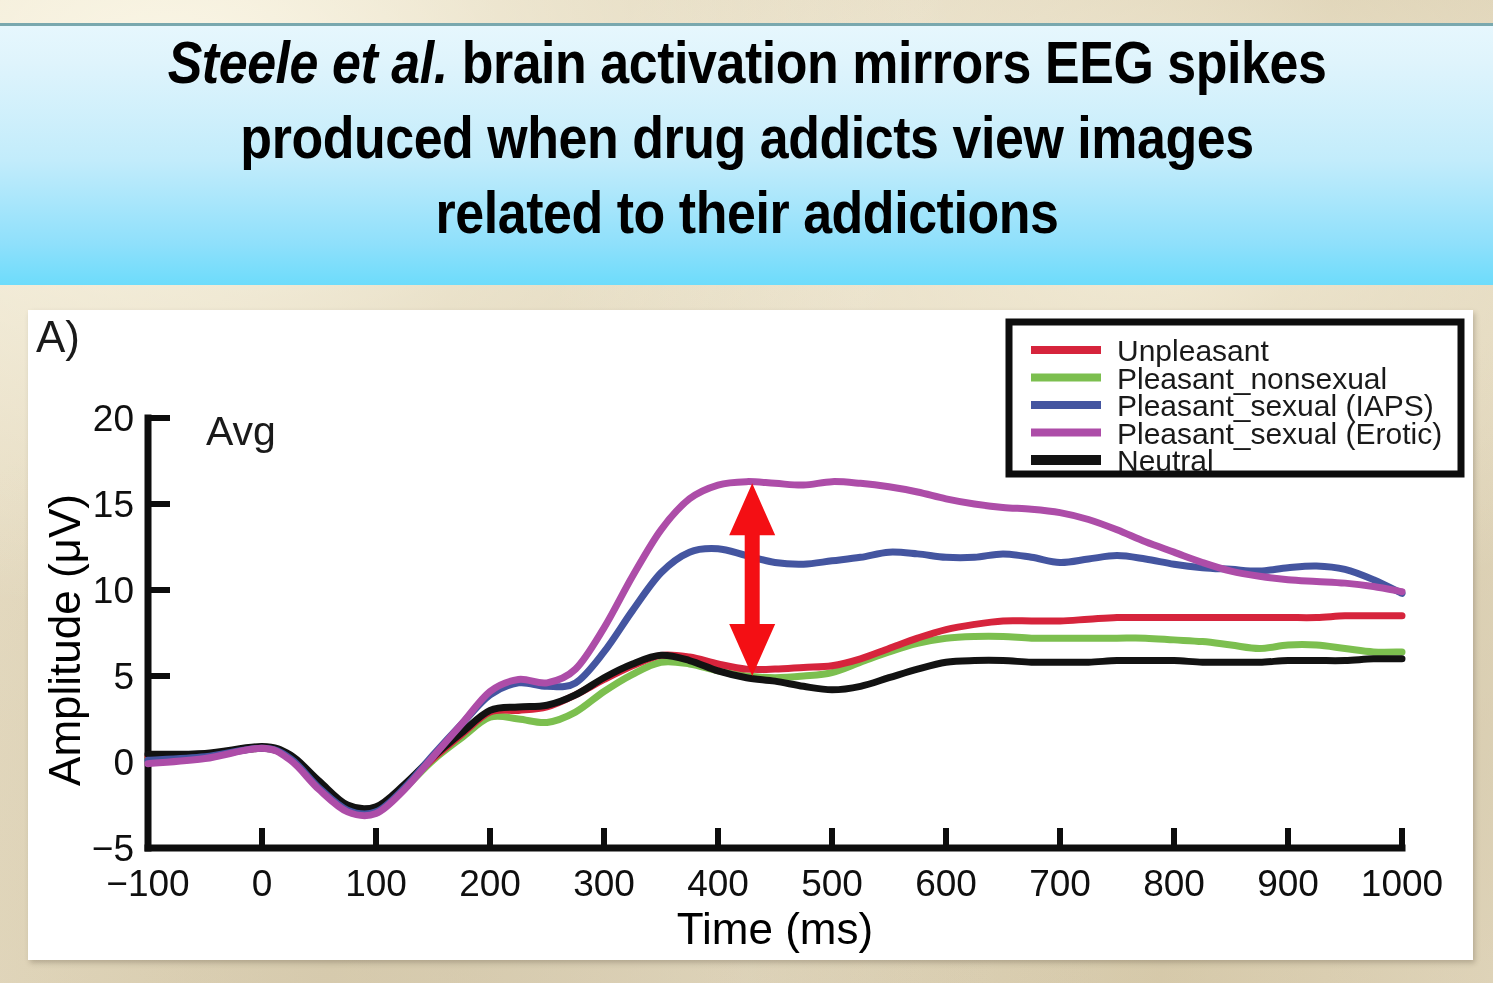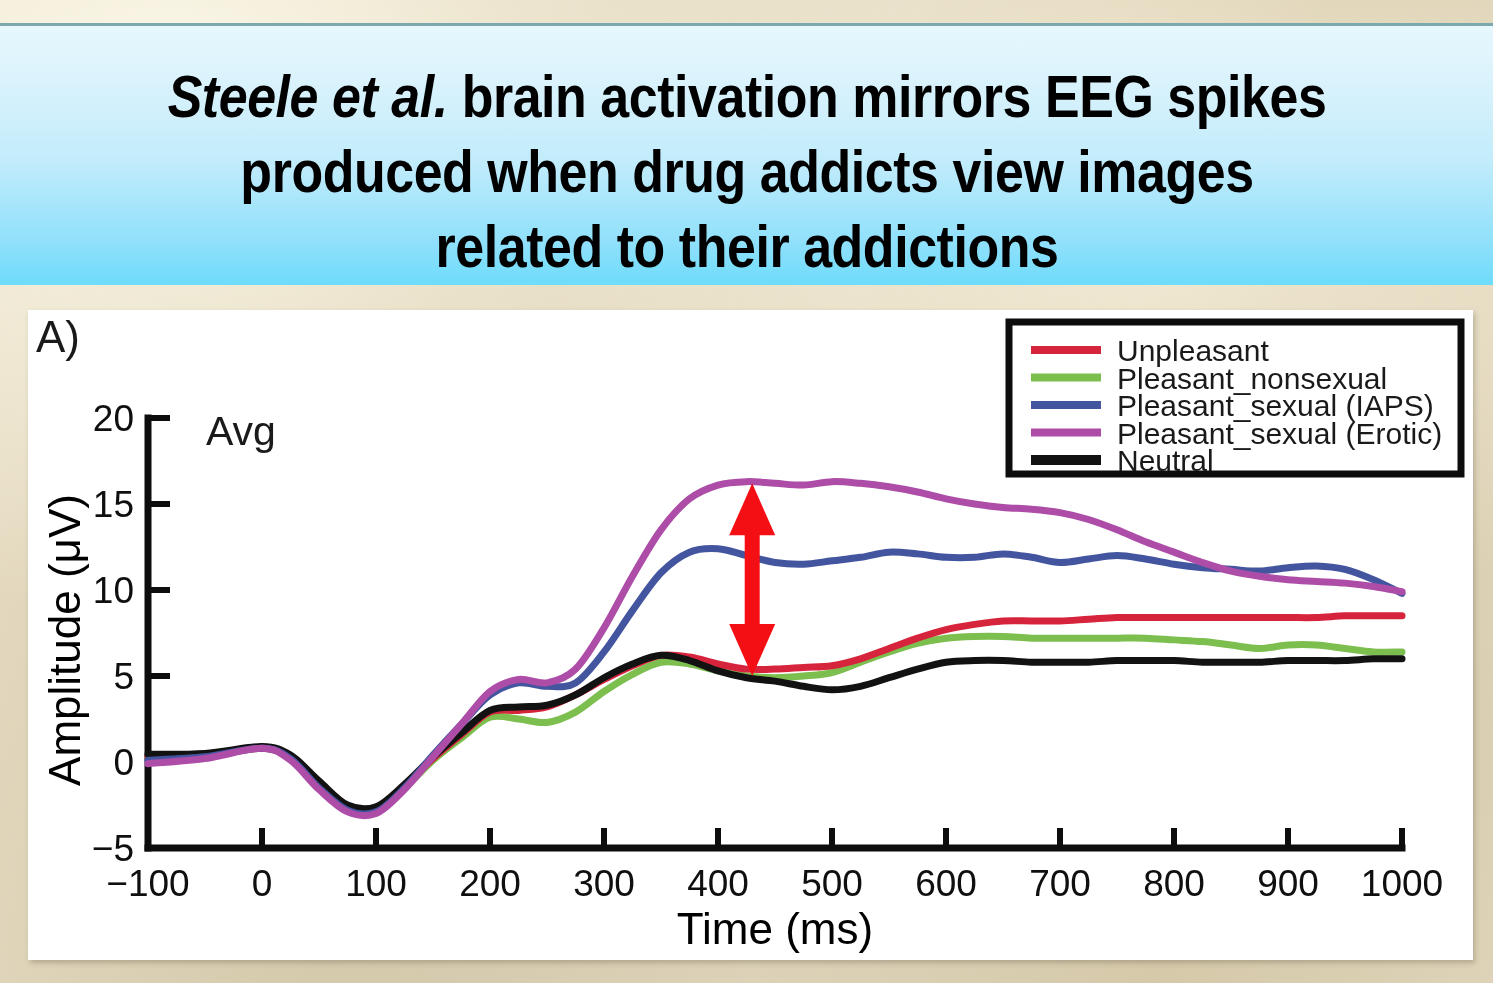--- a/index.html
+++ b/index.html
@@ -32,21 +32,21 @@
   #title-banner {
     position: absolute;
     left: 0;
     top: 23px;
     width: 1493px;
     height: 262px;
     background: linear-gradient(to bottom, #e6f7fd 0%, #dff4fc 14%, #c2ecfb 52%, #8fe0fb 84%, #6ddcfb 100%);
     border-top: 3px solid #79a8ae;
     box-sizing: border-box;
     display: flex;
-    align-items: flex-end;
+    align-items: flex-start;
     justify-content: center;
   }
   #title-text {
     font-family: "Liberation Sans", sans-serif;
     font-weight: bold;
     font-size: 59px;
     line-height: 1.27;
     letter-spacing: -0.5px;
     color: #000;
     text-align: center;

